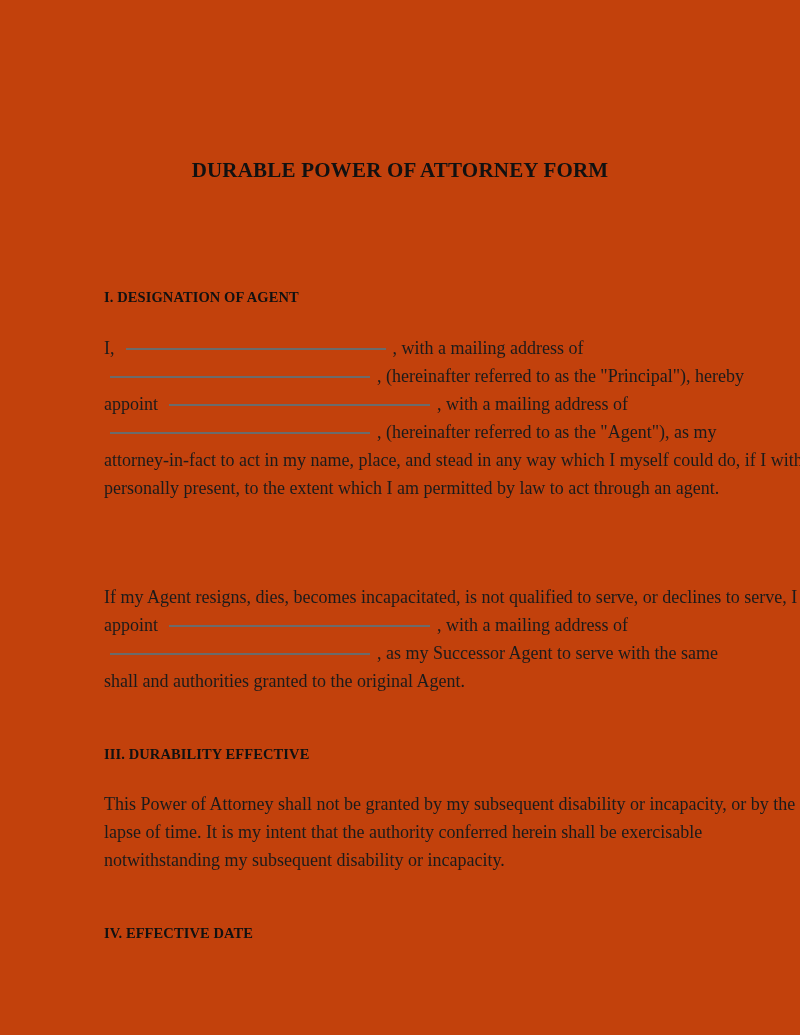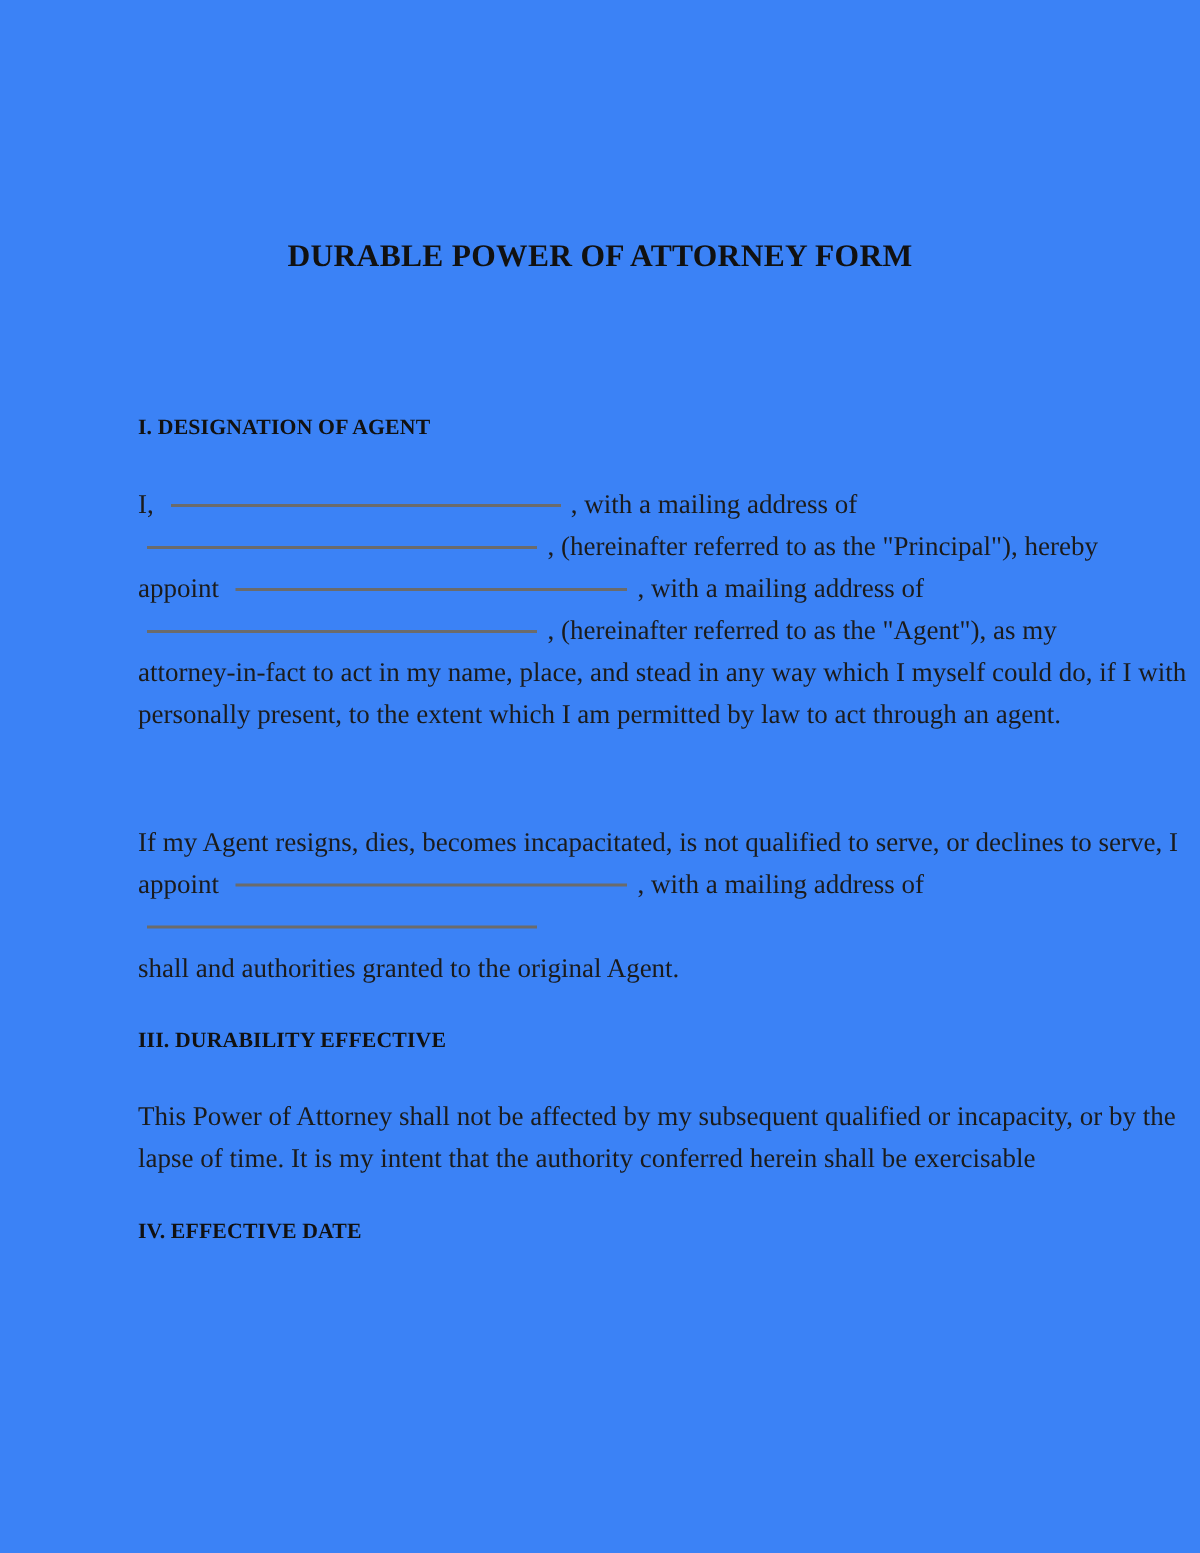--- a/index.html
+++ b/index.html
@@ -12,21 +12,21 @@
     height: 1035px;
     position: relative;
     font-family: "Liberation Serif", "DejaVu Serif", serif;
     color: #141414;
     -webkit-font-smoothing: antialiased;
   }
 
   .page {
     position: absolute;
     inset: 0;
-    background: #3b82f6;
+    background: #c2410c;
     overflow: hidden;
   }
 
   
   .doc-title {
     position: absolute;
     top: 158px;
     left: 0;
     width: 800px;
     text-align: center;
@@ -38,21 +38,21 @@
 
   
   .content {
     position: absolute;
     top: 278px;
     left: 92px;
     width: 625px;
   }
 
   .section {
-    margin: 0;
+    margin: 12px;
   }
 
   .section-heading {
     font-size: 14.5px;
     font-weight: bold;
     color: #111111;
     letter-spacing: 0.1px;
     margin: 0;
     line-height: 1;
   }
@@ -137,37 +137,38 @@
 
       <div class="section-body">
 
         <div class="doc-line">If my Agent resigns, dies, becomes incapacitated, is not qualified to serve, or declines to serve, I</div>
 
         <div class="doc-line">
           <span>appoint</span><span class="sp-md"></span><span class="fill-rule w261"></span><span class="sp-sm"></span><span>, with a mailing address of</span>
         </div>
 
         <div class="doc-line indent-line">
-          <span></span><span class="fill-rule w260"></span><span class="sp-sm"></span>
+          <span></span><span class="fill-rule w260"></span><span class="sp-sm"></span><span>, as my Successor Agent to serve with the same</span>
         </div>
 
         <div class="doc-line">shall and authorities granted to the original Agent.</div>
 
       </div>
     </div>
 
     <div class="gap-before-heading"></div>
 
     <div class="section">
       <div class="section-heading">III. DURABILITY EFFECTIVE</div>
       <div class="gap-after-heading"></div>
 
       <div class="section-body">
-        <div class="doc-line">This Power of Attorney shall not be affected by my subsequent qualified or incapacity, or by the</div>
+        <div class="doc-line">This Power of Attorney shall not be granted by my subsequent disability or incapacity, or by the</div>
         <div class="doc-line">lapse of time. It is my intent that the authority conferred herein shall be exercisable</div>
+        <div class="doc-line">notwithstanding my subsequent disability or incapacity.</div>
       </div>
     </div>
 
     <div class="gap-before-heading"></div>
 
     <div class="section">
       <div class="section-heading">IV. EFFECTIVE DATE</div>
     </div>
 
   </div>

